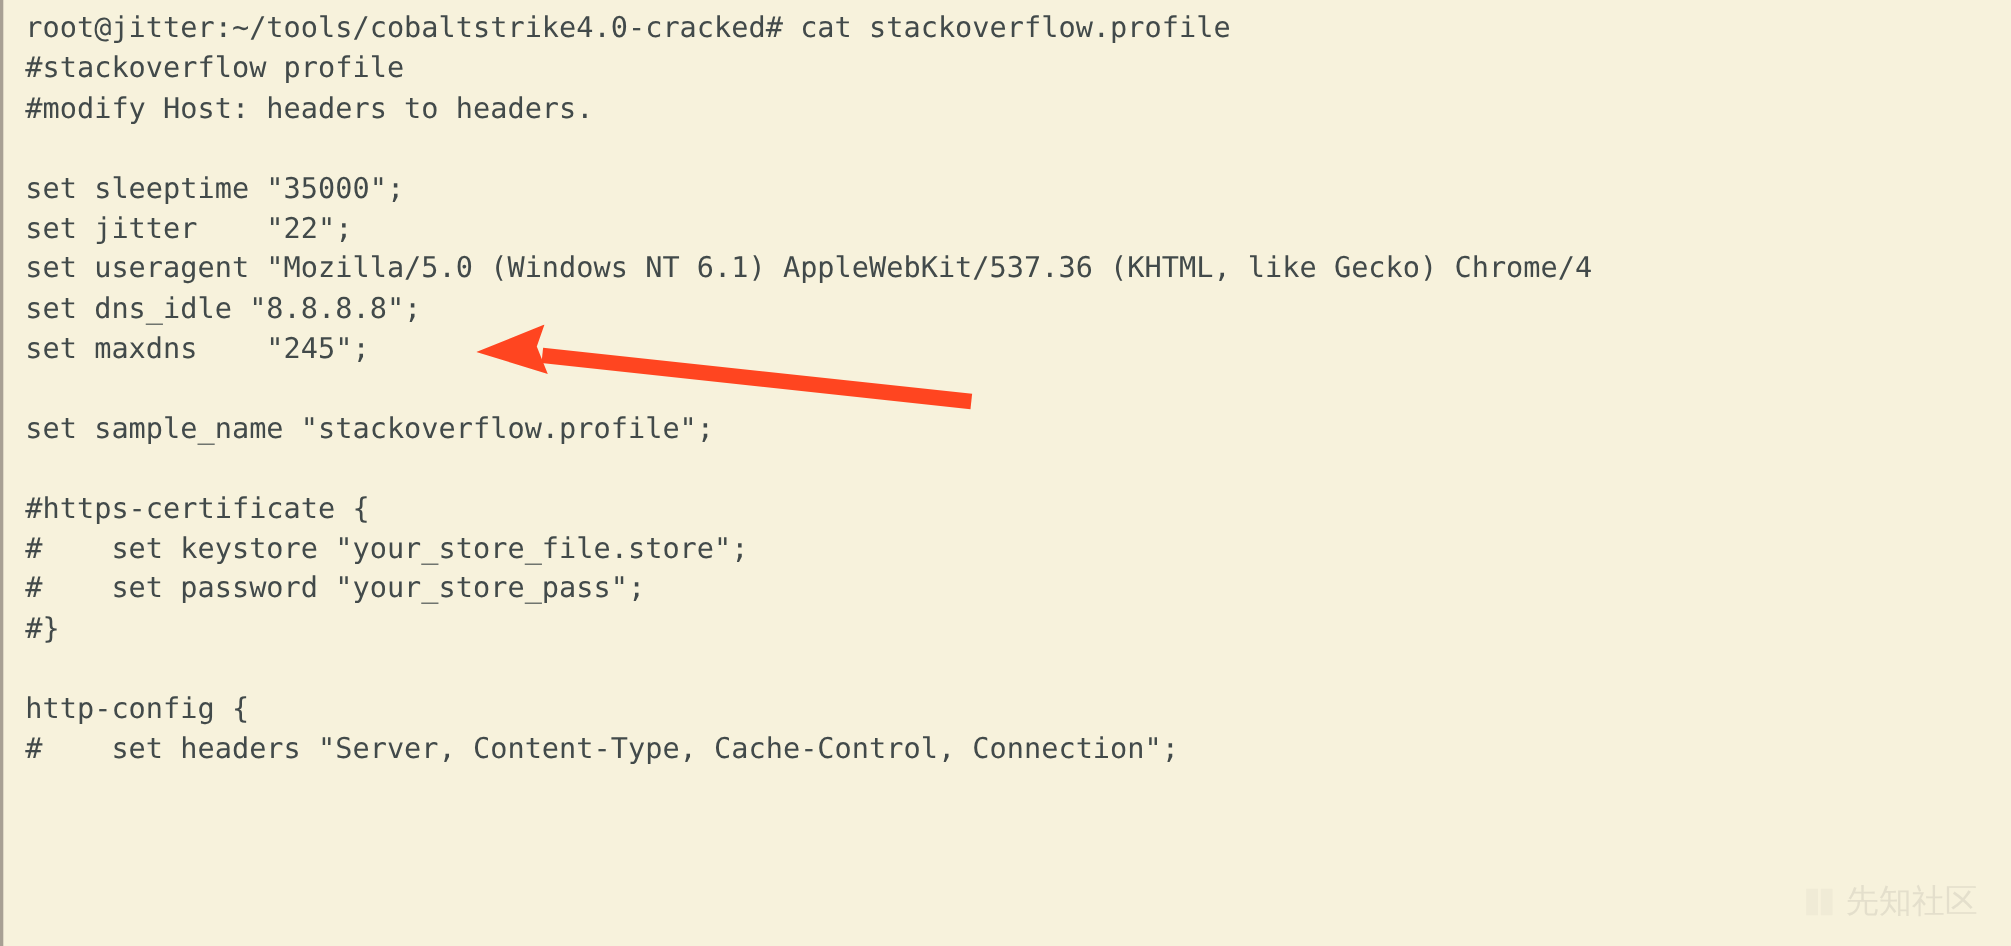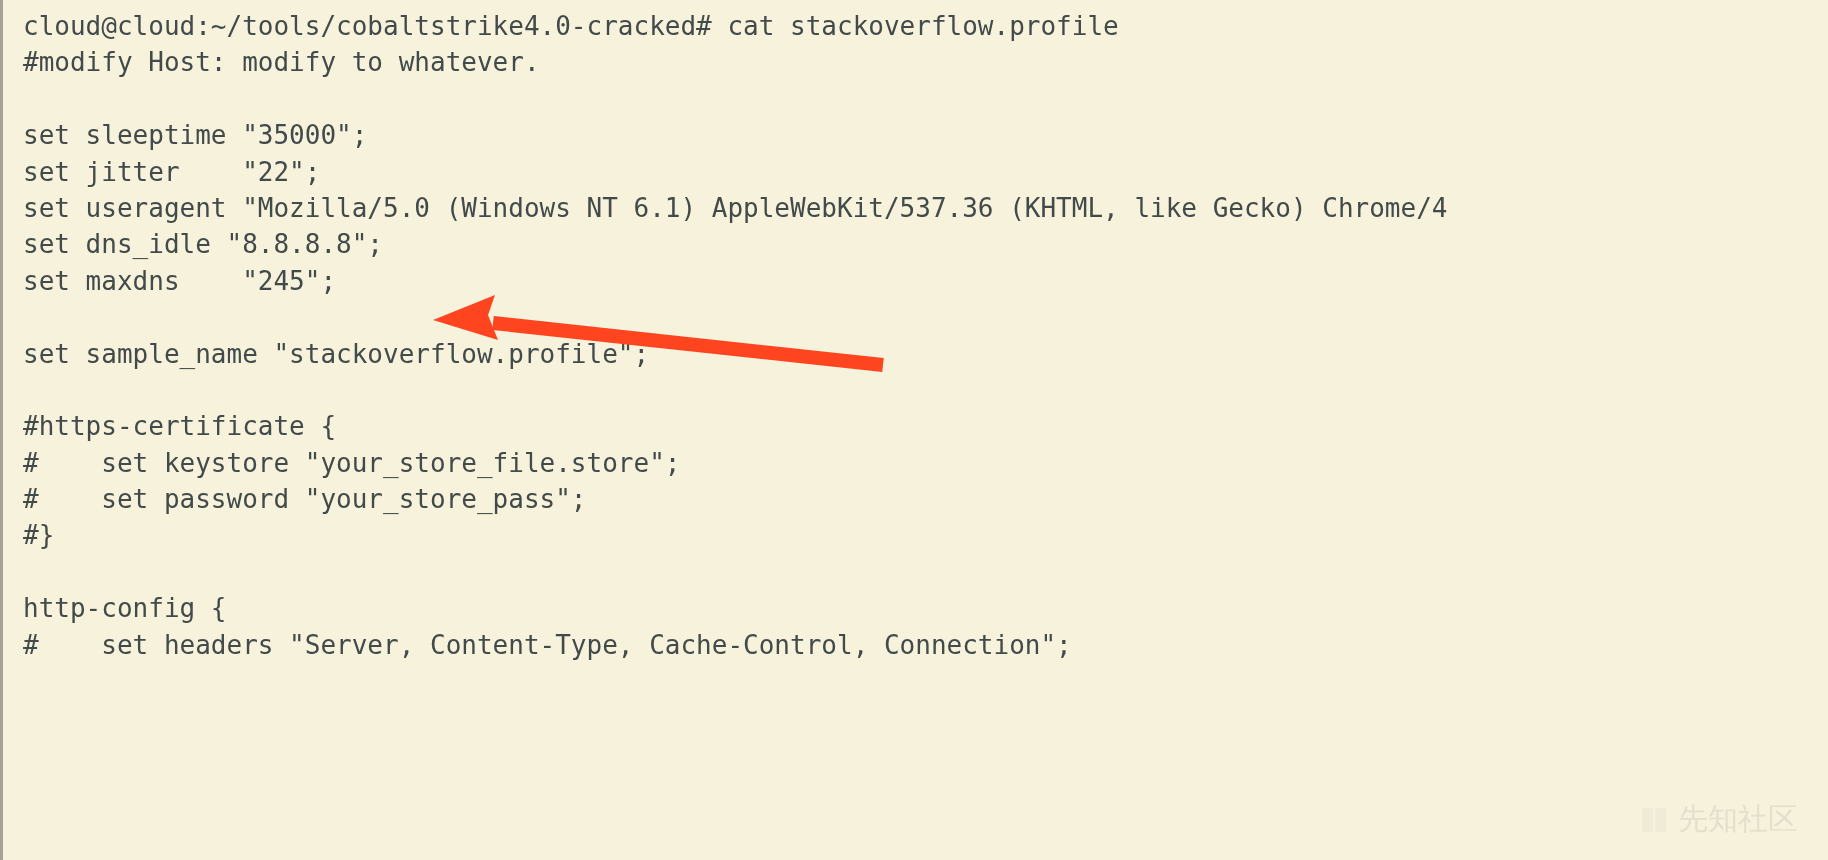--- a/index.html
+++ b/index.html
@@ -45,22 +45,23 @@
     .watermark-icon {
       width: 32px;
       height: 32px;
       opacity: 0.7;
     }
   </style>
 </head>
 <body>
 
 <div>
-  <div class="terminal-line">cloud@cloud:~/tools/cobaltstrike4.0-cracked# cat stackoverflow.profile</div>
-  <div class="terminal-line">#modify Host: modify to whatever.</div>
+  <div class="terminal-line">root@jitter:~/tools/cobaltstrike4.0-cracked# cat stackoverflow.profile</div>
+  <div class="terminal-line">#stackoverflow profile</div>
+  <div class="terminal-line">#modify Host: headers to headers.</div>
   <div class="terminal-line">&nbsp;</div>
   <div class="terminal-line">set sleeptime "35000";</div>
   <div class="terminal-line">set jitter    "22";</div>
   <div class="terminal-line">set useragent "Mozilla/5.0 (Windows NT 6.1) AppleWebKit/537.36 (KHTML, like Gecko) Chrome/4</div>
   <div class="terminal-line">set dns_idle "8.8.8.8";</div>
   <div class="terminal-line">set maxdns    "245";</div>
   <div class="terminal-line">&nbsp;</div>
   <div class="terminal-line">set sample_name "stackoverflow.profile";</div>
   <div class="terminal-line">&nbsp;</div>
   <div class="terminal-line">#https-certificate {</div>

